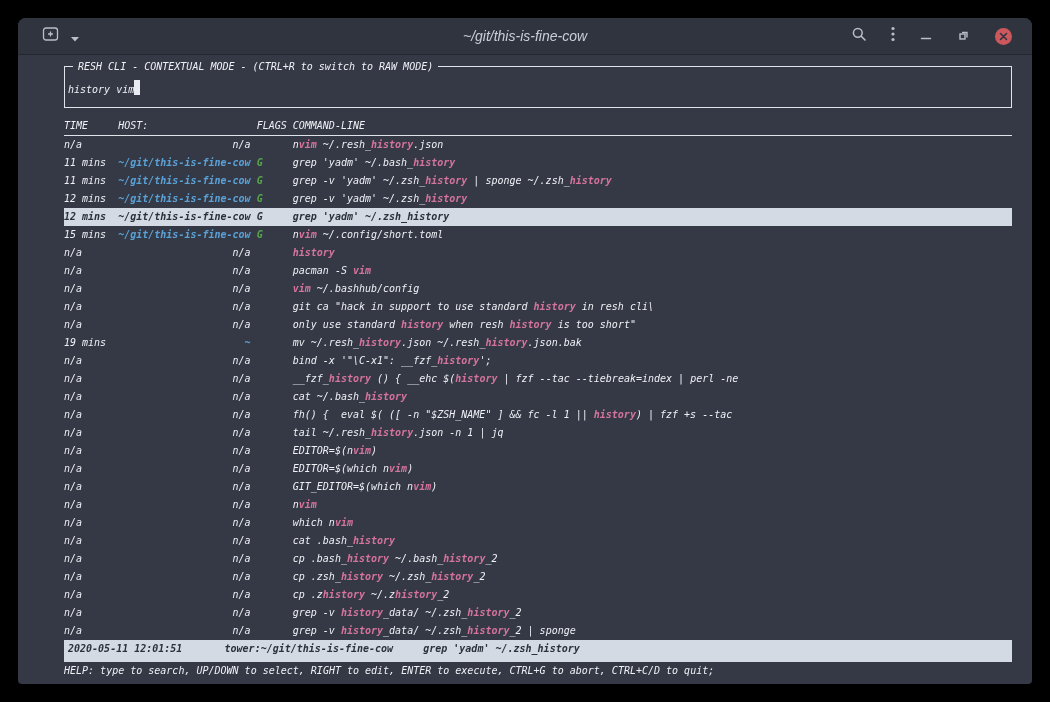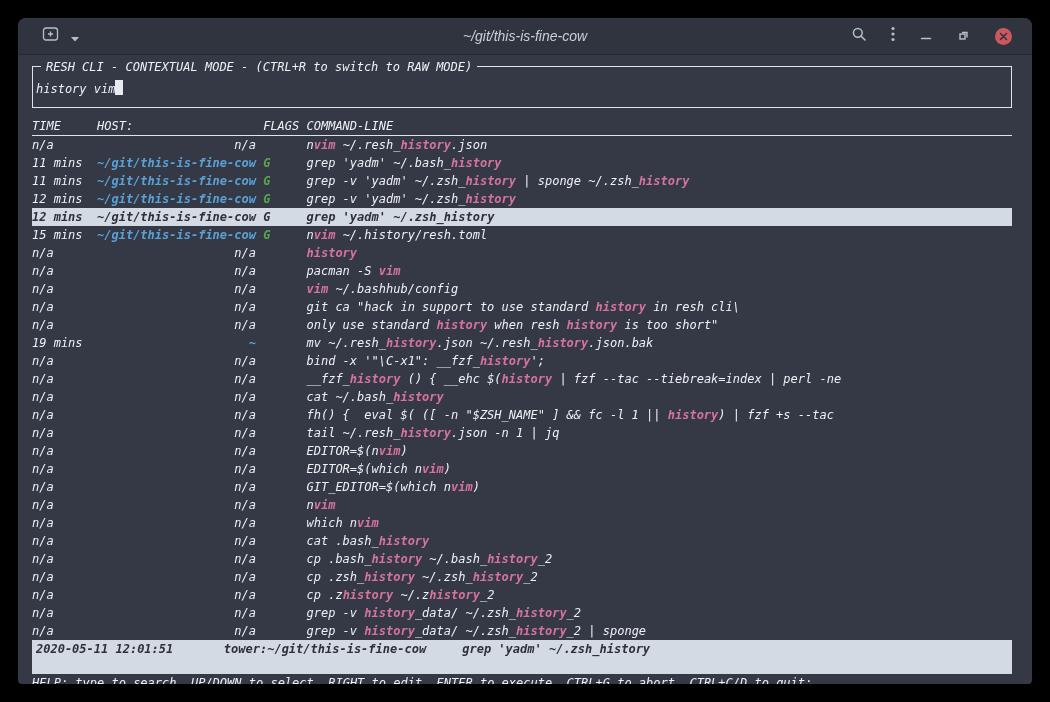--- a/index.html
+++ b/index.html
@@ -26,22 +26,22 @@
   .titlebar{height:37px;background:var(--titlebar-bg);border-bottom:1px solid #23272e;
             display:flex;align-items:center;position:relative;flex:0 0 auto;}
   .tb-left{display:flex;align-items:center;gap:10px;margin-left:24px;z-index:2;}
   .tb-title{position:absolute;left:0;right:0;text-align:center;color:#c9cfd9;
             font-family:"Liberation Sans",sans-serif;font-size:14px;z-index:1;}
   .tb-right{margin-left:auto;display:flex;align-items:center;gap:24px;margin-right:20px;z-index:2;}
   .tb-btn{display:flex;align-items:center;justify-content:center;cursor:default;}
   .close-btn{width:17px;height:17px;border-radius:50%;background:var(--close-bg);
              display:flex;align-items:center;justify-content:center;}
   
-  .terminal{flex:1;color:var(--fg);font-size:12px;line-height:18px;
-            padding:6px 20px 0 14px;overflow:hidden;white-space:nowrap;}
+  .terminal{flex:1;color:var(--fg);font-size:10px;line-height:18px;
+            padding:6px 20px 0 14px;overflow:hidden;white-space:nowrap;margin-left:32px;}
   .search-box{position:relative;border:1px solid var(--line);height:42px;
               margin-top:5px;margin-bottom:9px;padding:13px 8px 0 3px;}
   .box-legend{position:absolute;top:-9px;left:8px;background:var(--term-bg);
               padding:0 5px;white-space:pre;color:var(--fg);}
   .query-line{white-space:pre;}
   .cursor{display:inline-block;width:1ch;height:15px;background:#e8ebf1;vertical-align:-2px;}
   
   .hdr-row,.row{display:grid;grid-template-columns:8ch 22ch 5ch 1fr;column-gap:1ch;
                 height:18px;white-space:pre;overflow:hidden;}
   .hdr-row{border-bottom:1px solid var(--line);height:19px;}
@@ -49,21 +49,21 @@
   .time{}
   .dir{text-align:right;}
   .hdr-dir{display:flex;justify-content:space-between;flex-direction:column;}
   .path{color:var(--dir-color);font-weight:bold;}
   .flags{color:var(--flag-color);font-weight:bold;}
   .match{color:var(--match-color);font-weight:bold;}
   .row.selected{background:var(--sel-bg);color:var(--sel-fg);font-weight:bold;}
   .row.selected .match,.row.selected .path,.row.selected .flags{color:var(--sel-fg);}
   
   .status-bar{background:var(--sel-bg);color:var(--sel-fg);font-weight:bold;
-              height:34px;white-space:pre;padding-left:4px;overflow:hidden;}
+              height:22px;white-space:pre;padding-left:4px;overflow:hidden;}
   .sb-loc{margin-left:7ch;}
   .sb-cmd{margin-left:5ch;}
   .help-line{height:18px;white-space:pre;color:var(--fg);}
 </style>
 </head>
 <body>
 
 <div class="stage">
   <div class="window">
 
@@ -144,21 +144,21 @@
         <span class="cell">FLAGS</span>
         <span class="cell">COMMAND-LINE</span>
       </div>
 
       <div>
           <div class="row"><span class="cell time">n/a</span><span class="cell dir">n/a</span><span class="cell flags"></span><span class="cell cmd"><span>n</span><span class="match">vim</span><span> ~/.resh_</span><span class="match">history</span><span>.json</span></span></div>
           <div class="row"><span class="cell time">11 mins</span><span class="cell dir path">~/git/this-is-fine-cow</span><span class="cell flags">G</span><span class="cell cmd"><span>grep 'yadm' ~/.bash_</span><span class="match">history</span></span></div>
           <div class="row"><span class="cell time">11 mins</span><span class="cell dir path">~/git/this-is-fine-cow</span><span class="cell flags">G</span><span class="cell cmd"><span>grep -v 'yadm' ~/.zsh_</span><span class="match">history</span><span> | sponge ~/.zsh_</span><span class="match">history</span></span></div>
           <div class="row"><span class="cell time">12 mins</span><span class="cell dir path">~/git/this-is-fine-cow</span><span class="cell flags">G</span><span class="cell cmd"><span>grep -v 'yadm' ~/.zsh_</span><span class="match">history</span></span></div>
           <div class="row selected"><span class="cell time">12 mins</span><span class="cell dir path">~/git/this-is-fine-cow</span><span class="cell flags">G</span><span class="cell cmd"><span>grep 'yadm' ~/.zsh_</span><span class="match">history</span></span></div>
-          <div class="row"><span class="cell time">15 mins</span><span class="cell dir path">~/git/this-is-fine-cow</span><span class="cell flags">G</span><span class="cell cmd"><span>n</span><span class="match">vim</span><span> ~/.history/resh.toml</span></span></div>
+          <div class="row"><span class="cell time">15 mins</span><span class="cell dir path">~/git/this-is-fine-cow</span><span class="cell flags">G</span><span class="cell cmd"><span>n</span><span class="match">vim</span><span> ~/.config/short.toml</span></span></div>
           <div class="row"><span class="cell time">n/a</span><span class="cell dir">n/a</span><span class="cell flags"></span><span class="cell cmd"><span class="match">history</span></span></div>
           <div class="row"><span class="cell time">n/a</span><span class="cell dir">n/a</span><span class="cell flags"></span><span class="cell cmd"><span>pacman -S </span><span class="match">vim</span></span></div>
           <div class="row"><span class="cell time">n/a</span><span class="cell dir">n/a</span><span class="cell flags"></span><span class="cell cmd"><span class="match">vim</span><span> ~/.bashhub/config</span></span></div>
           <div class="row"><span class="cell time">n/a</span><span class="cell dir">n/a</span><span class="cell flags"></span><span class="cell cmd"><span>git ca "hack in support to use standard </span><span class="match">history</span><span> in resh cli\</span></span></div>
           <div class="row"><span class="cell time">n/a</span><span class="cell dir">n/a</span><span class="cell flags"></span><span class="cell cmd"><span>only use standard </span><span class="match">history</span><span> when resh </span><span class="match">history</span><span> is too short"</span></span></div>
           <div class="row"><span class="cell time">19 mins</span><span class="cell dir path">~</span><span class="cell flags"></span><span class="cell cmd"><span>mv ~/.resh_</span><span class="match">history</span><span>.json ~/.resh_</span><span class="match">history</span><span>.json.bak</span></span></div>
           <div class="row"><span class="cell time">n/a</span><span class="cell dir">n/a</span><span class="cell flags"></span><span class="cell cmd"><span>bind -x '"\C-x1": __fzf_</span><span class="match">history</span><span>';</span></span></div>
           <div class="row"><span class="cell time">n/a</span><span class="cell dir">n/a</span><span class="cell flags"></span><span class="cell cmd"><span>__fzf_</span><span class="match">history</span><span> () { __ehc $(</span><span class="match">history</span><span> | fzf --tac --tiebreak=index | perl -ne</span></span></div>
           <div class="row"><span class="cell time">n/a</span><span class="cell dir">n/a</span><span class="cell flags"></span><span class="cell cmd"><span>cat ~/.bash_</span><span class="match">history</span></span></div>
           <div class="row"><span class="cell time">n/a</span><span class="cell dir">n/a</span><span class="cell flags"></span><span class="cell cmd"><span>fh() {  eval $( ([ -n "$ZSH_NAME" ] &amp;&amp; fc -l 1 || </span><span class="match">history</span><span>) | fzf +s --tac</span></span></div>

